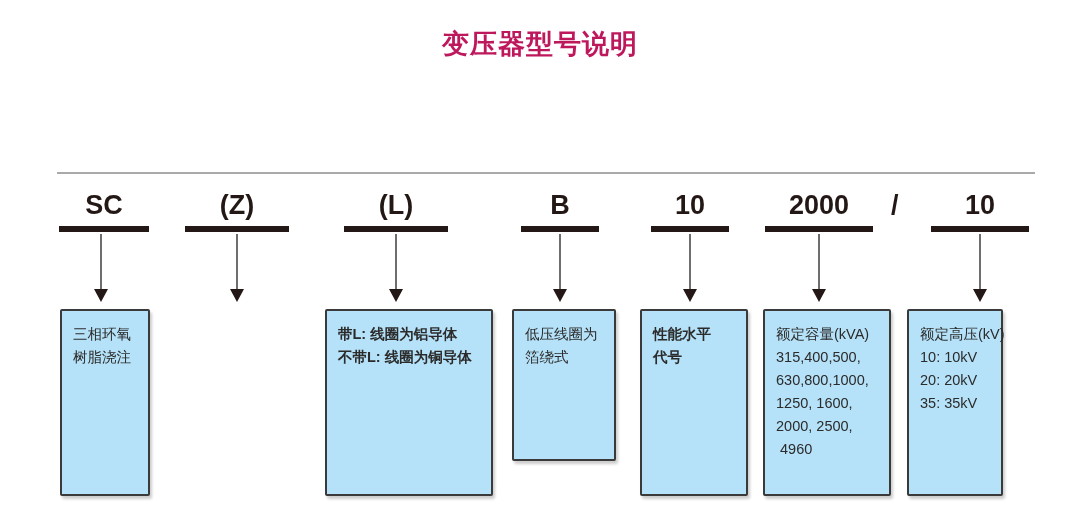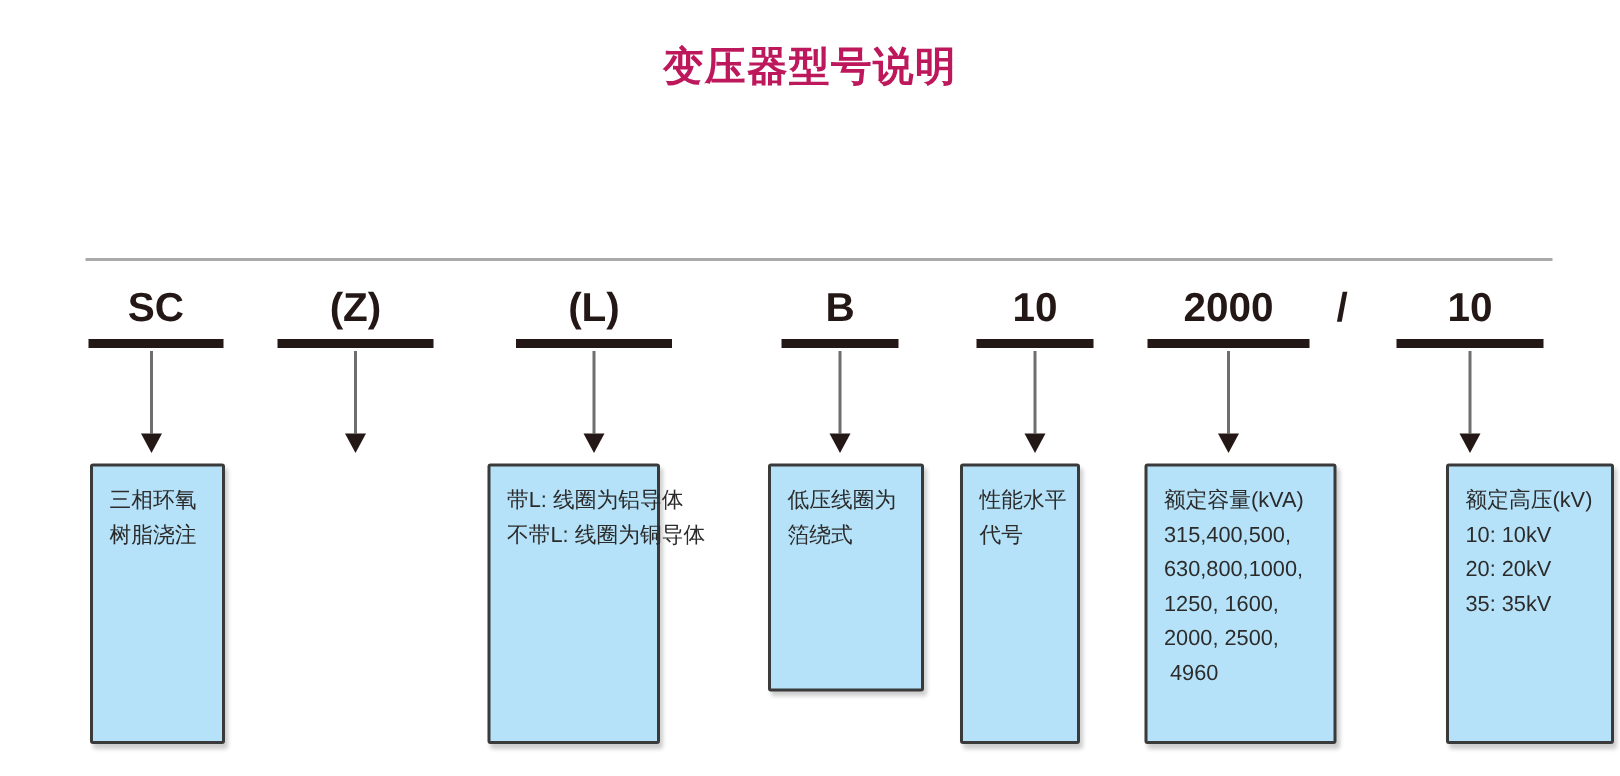--- a/index.html
+++ b/index.html
@@ -180,44 +180,44 @@
     <div class="shaft" style="height:55px;"></div>
     <div class="head" style="top:55px;"></div>
   </div>
 
   <div class="desc-box" style="left:60px; top:309px; width:90px; height:187px;">
     <div class="desc-line">三相环氧</div>
     <div class="desc-line">树脂浇注</div>
   </div>
 
 
-  <div class="desc-box" style="left:325px; top:309px; width:115px; height:187px;">
+  <div class="desc-box" style="left:325px; top:309px; width:168px; height:187px;font-weight:bold;">
     <div class="desc-line">带L: 线圈为铝导体</div>
     <div class="desc-line">不带L: 线圈为铜导体</div>
   </div>
 
   <div class="desc-box" style="left:512px; top:309px; width:104px; height:152px;">
     <div class="desc-line">低压线圈为</div>
     <div class="desc-line">箔绕式</div>
   </div>
 
-  <div class="desc-box" style="left:640px; top:309px; width:80px; height:187px;">
+  <div class="desc-box" style="left:640px; top:309px; width:108px; height:187px;font-weight:bold;">
     <div class="desc-line">性能水平</div>
     <div class="desc-line">代号</div>
   </div>
 
   <div class="desc-box" style="left:763px; top:309px; width:128px; height:187px;">
     <div class="desc-line">额定容量(kVA)</div>
     <div class="desc-line">315,400,500,</div>
     <div class="desc-line">630,800,1000,</div>
     <div class="desc-line">1250, 1600,</div>
     <div class="desc-line">2000, 2500,</div>
     <div class="desc-line" style="padding-left:4px;">4960</div>
   </div>
 
-  <div class="desc-box" style="left:964px; top:309px; width:112px; height:187px;">
+  <div class="desc-box" style="left:907px; top:309px; width:96px; height:187px;">
     <div class="desc-line">额定高压(kV)</div>
     <div class="desc-line">10: 10kV</div>
     <div class="desc-line">20: 20kV</div>
     <div class="desc-line">35: 35kV</div>
   </div>
 
 </div>
 
 </body></html>

